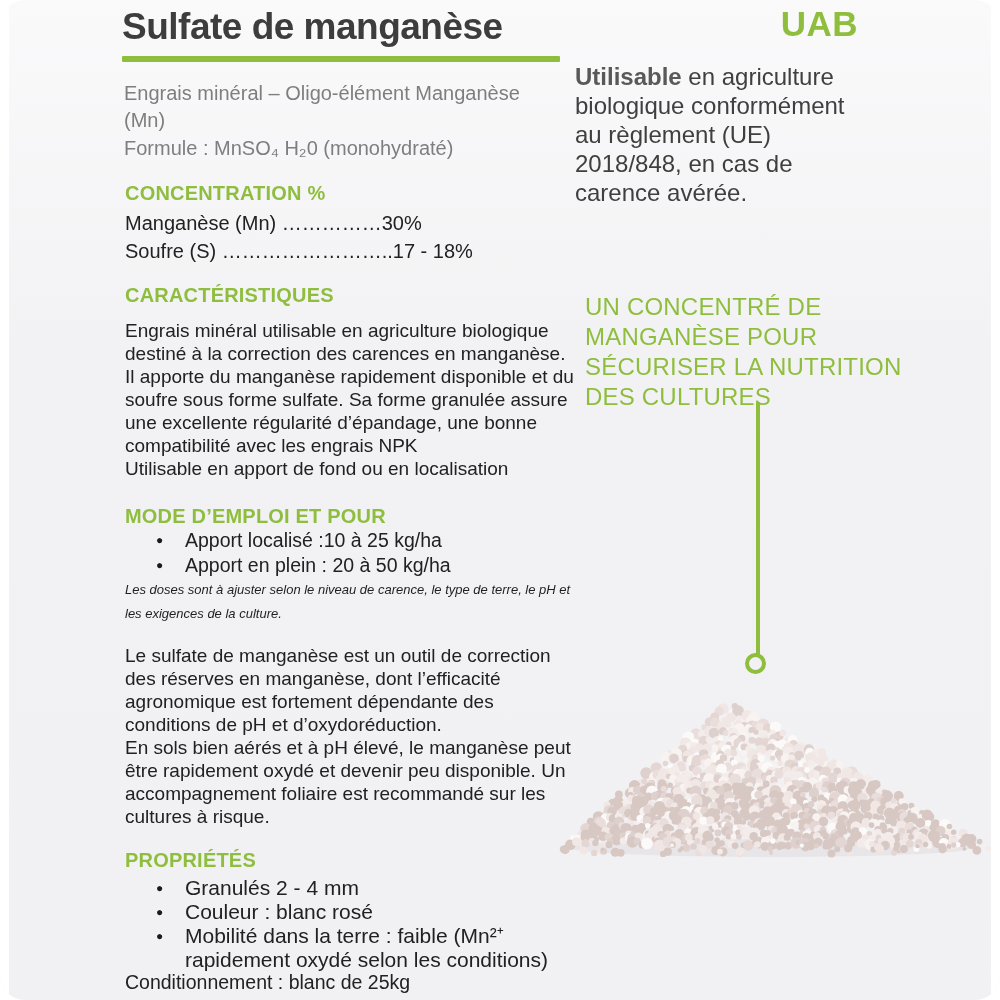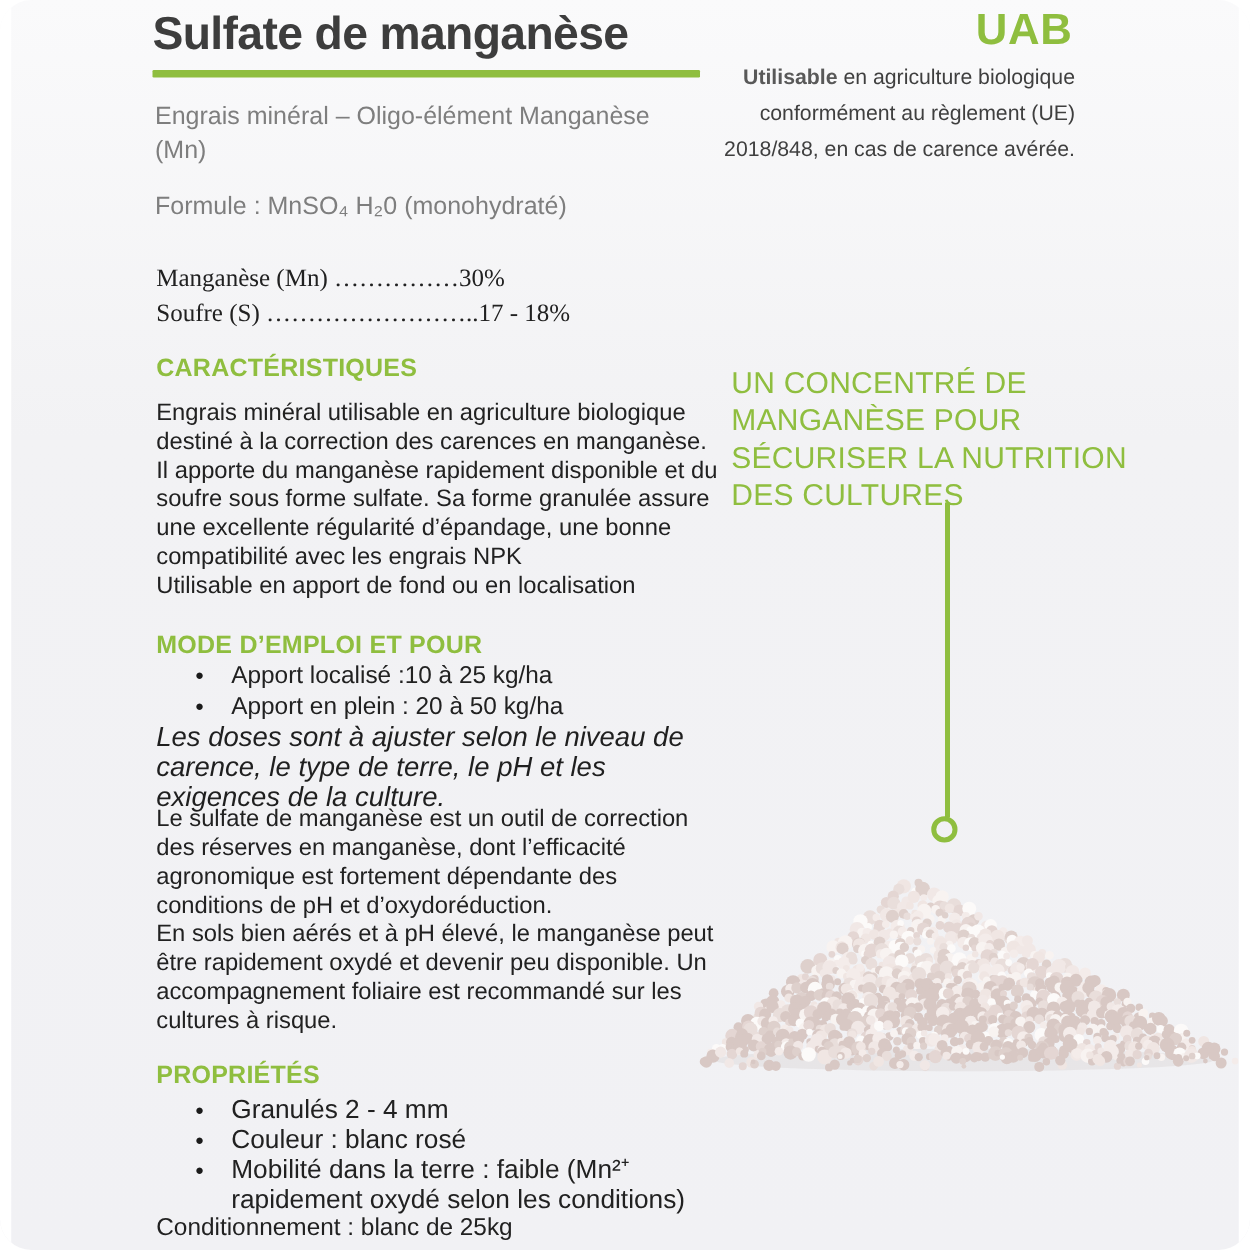--- a/index.html
+++ b/index.html
@@ -30,58 +30,58 @@
     font-size:37px; font-weight:bold; color:#3d3d3d; letter-spacing:-0.5px;
   }
   .title-rule {
     left:122px; top:56px; width:438px; height:6px;
     background:var(--accent); border-radius:1px;
   }
   .subtitle-block {
     left:124px; top:80px; width:438px;
     font-size:20px; line-height:27px; color:#7e7e7e;
   }
-  .formula-line { margin-top:18px; }
+  .formula-line { margin-top:1px; }
 
   
   .uab-block {
     left:575px; top:4px; width:285px; text-align:right;
   }
   .uab-label {
     font-size:35px; font-weight:bold; color:var(--accent); letter-spacing:0.5px;
     margin-right:2px;
   }
   .uab-text {
-    margin-top:3px; font-size:17px; line-height:29px; color:#3f3f3f; text-align:right;
+    margin-top:18px; font-size:24px; line-height:29px; color:#3f3f3f; text-align:left;
   }
   .uab-bold { font-weight:bold; color:#595959; }
 
   
   .sec-heading {
     font-size:20px; font-weight:bold; color:var(--accent); letter-spacing:0.2px;
   }
 
   .conc-heading { left:125px; top:182px; }
-  .conc-rows { left:125px; top:209px; width:450px; font-size:20px; line-height:28px; color:#212121;font-family:Liberation Serif, serif; }
+  .conc-rows { left:125px; top:209px; width:450px; font-size:20px; line-height:28px; color:#212121; }
 
   .carac-heading { left:125px; top:284px; }
   .carac-body { left:125px; top:319px; width:452px; font-size:19px; line-height:23px; color:#212121; }
 
   .mode-heading { left:125px; top:505px; }
   .bullets { list-style:none; }
   .bullets li {
     position:relative; padding-left:60px; line-height:25px;
   }
   .bullets li::before {
     content:"●"; position:absolute; left:31px; top:0; font-size:12px; line-height:25px; color:#1a1a1a;
   }
   .mode-bullets { left:125px; top:528px; width:452px; font-size:19.5px; color:#212121; }
   .mode-note {
     left:125px; top:578px; width:455px;
-    font-style:italic; font-size:22px; line-height:24px; color:#1f1f1f;
+    font-style:italic; font-size:13px; line-height:24px; color:#1f1f1f;
   }
 
   .correction-block { left:125px; top:644px; width:452px; font-size:19px; line-height:23px; color:#212121; }
 
   .prop-heading { left:125px; top:849px; }
   .prop-bullets { left:125px; top:876px; width:460px; font-size:21px; color:#212121; }
   .prop-bullets li { line-height:24px; }
   .conditionnement { left:125px; top:971px; width:460px; font-size:19.5px; color:#212121; }
 
   
@@ -110,20 +110,21 @@
   <div class="abs subtitle-block">
     <div>Engrais minéral – Oligo-élément Manganèse (Mn)</div>
     <div class="formula-line">Formule :  MnSO₄ H₂0 (monohydraté)</div>
   </div>
 
   <div class="abs uab-block">
     <div class="uab-label">UAB</div>
     <div class="uab-text"><span class="uab-bold">Utilisable</span><span> en agriculture biologique conformément au règlement (UE) 2018/848, en cas de carence avérée.</span></div>
   </div>
 
+  <h2 class="abs sec-heading conc-heading">CONCENTRATION %</h2>
   <div class="abs conc-rows">
 
   <div>Manganèse (Mn) ……………30%</div>
       <div>Soufre (S) ……………………..17 - 18%</div>
     </div>
 
   <h2 class="abs sec-heading carac-heading">CARACTÉRISTIQUES</h2>
   <div class="abs carac-body">
     <div>Engrais minéral utilisable en agriculture biologique destiné à la correction des carences en manganèse. Il apporte du manganèse rapidement disponible et du soufre sous forme sulfate. Sa forme granulée assure une excellente régularité d’épandage, une bonne compatibilité avec les engrais NPK</div>
     <div>Utilisable en apport de fond ou en localisation</div>

